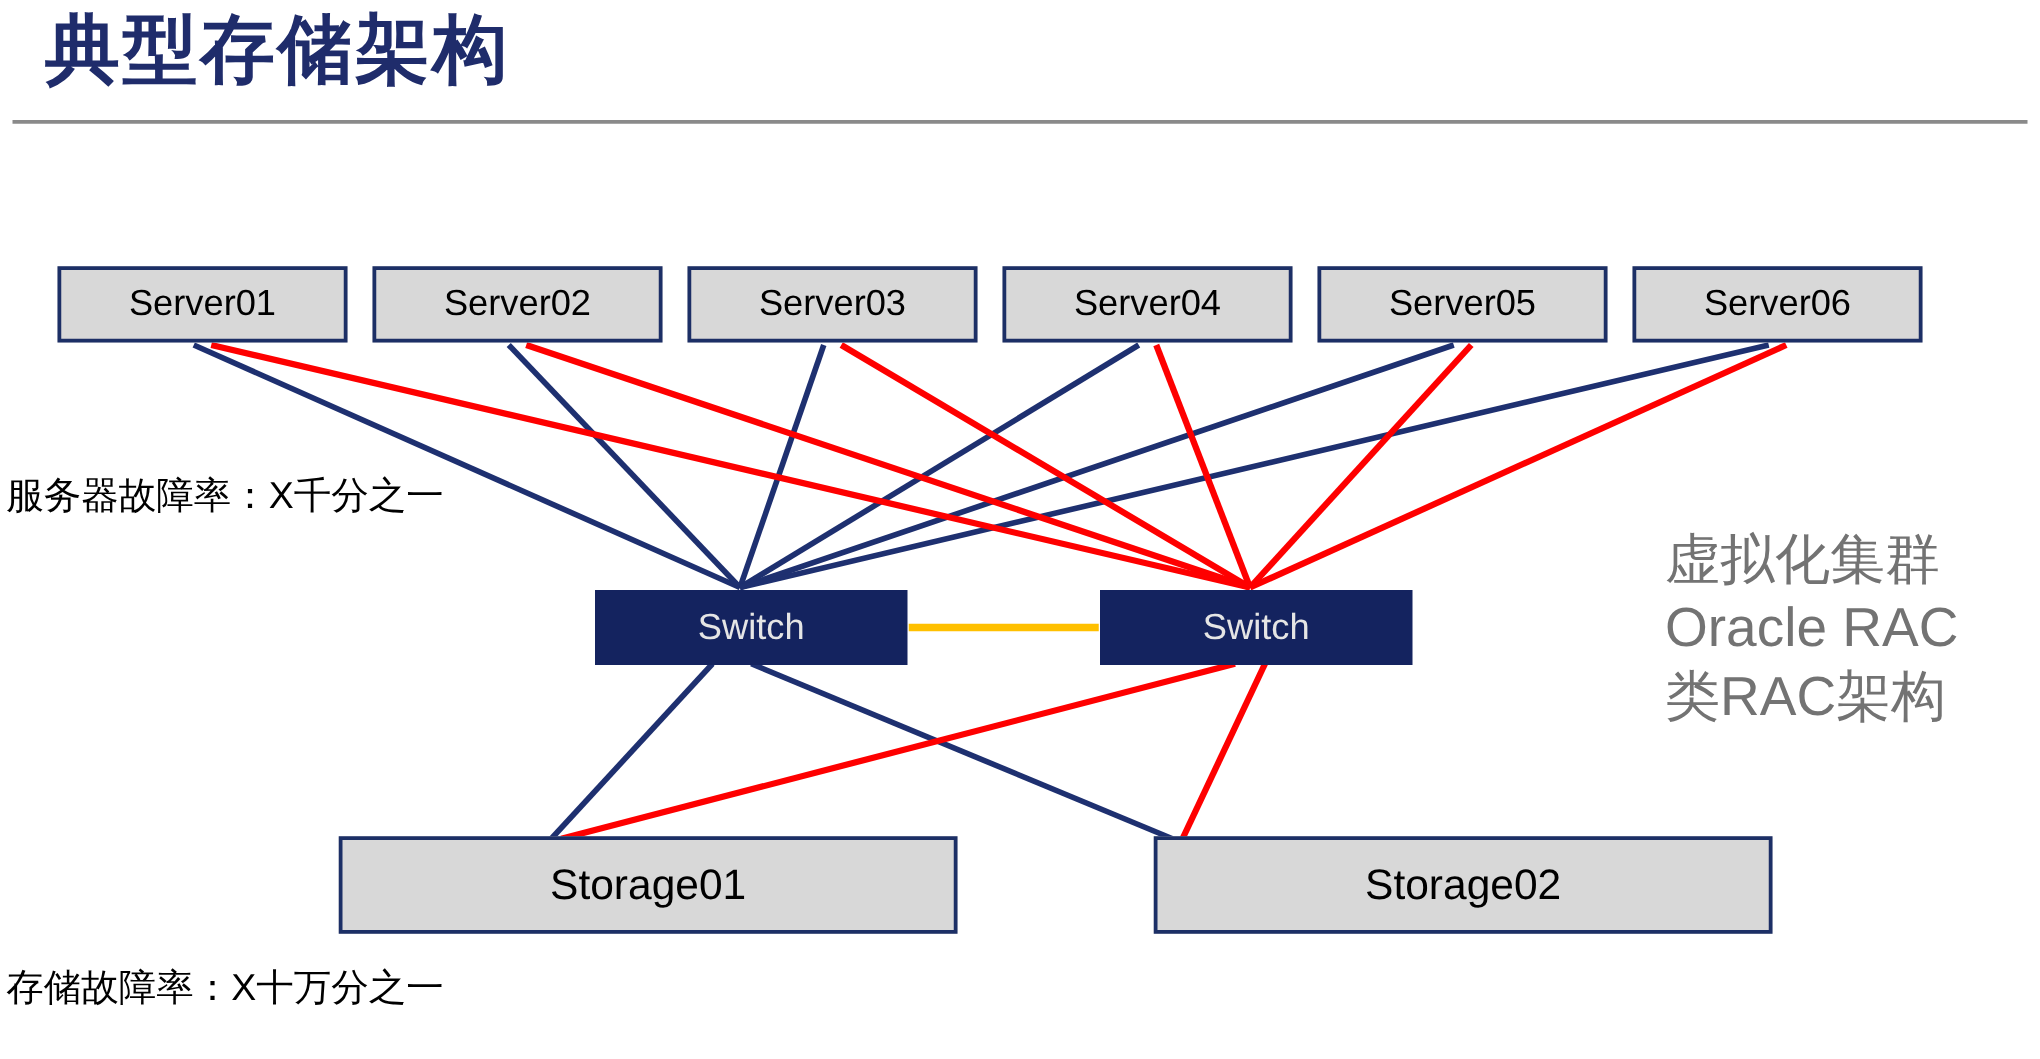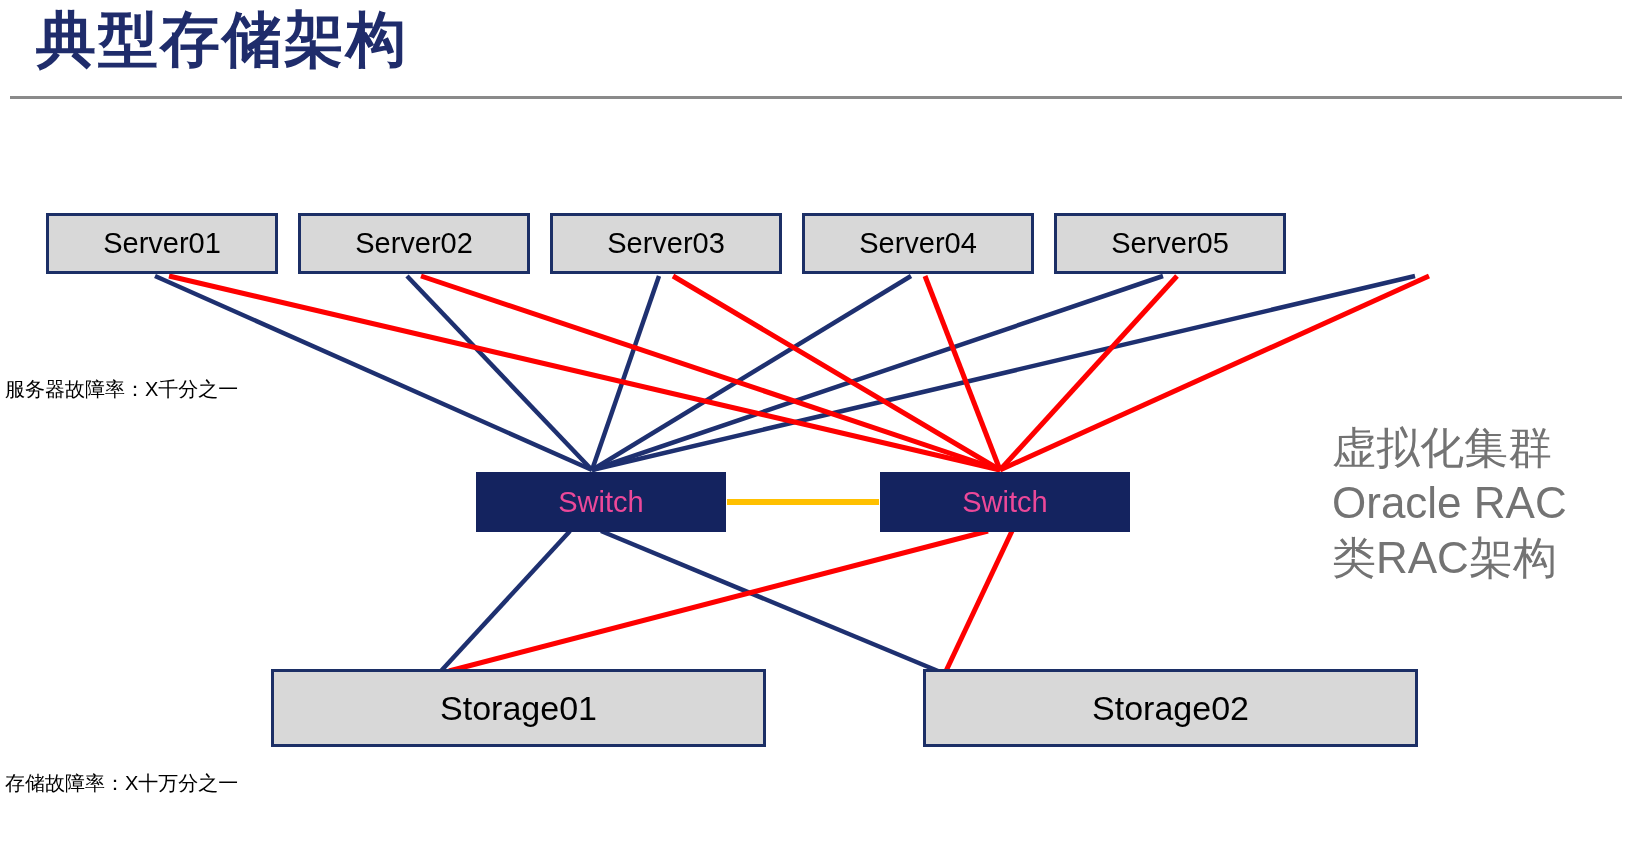--- a/index.html
+++ b/index.html
@@ -33,25 +33,25 @@
     background:var(--node-fill-gray,#D8D8D8);
     border:3px solid var(--box-border-navy,#1C2F66);
     color:#000;box-sizing:border-box;
     white-space:nowrap;
     text-align:center;
   }
   .server{top:213px;width:232px;height:61px;font-size:29px;}
   .switch{
     top:472px;width:250px;height:60px;font-size:29px;
     background:var(--switch-fill-navy,#14235F);
-    border:none;color:#ec4899;
+    border:none;color:#e5e5e5;
   }
   .storage{top:669px;width:495px;height:78px;font-size:34px;margin-left:38px;}
   .ann{
-    position:absolute;font-size:20px;color:#000;white-space:nowrap;text-align:center;
+    position:absolute;font-size:30px;color:#000;white-space:nowrap;text-align:center;
   }
   .side-note{
     position:absolute;left:1332px;top:420px;
     font-size:44px;line-height:55px;color:#737373;
     white-space:nowrap;
   }
 </style>
 </head>
 <body>
 
@@ -92,20 +92,23 @@
     </div>
   <div class="node server" style="left:550px">
       <span>Server03</span>
     </div>
   <div class="node server" style="left:802px">
       <span>Server04</span>
     </div>
   <div class="node server" style="left:1054px">
       <span>Server05</span>
     </div>
+  <div class="node server" style="left:1306px">
+      <span>Server06</span>
+    </div>
 
   <div class="node switch" style="left:476px">
       <span>Switch</span>
     </div>
   <div class="node switch" style="left:880px">
       <span>Switch</span>
     </div>
 
   <div class="node storage" style="left:233px">
       <span>Storage01</span>

